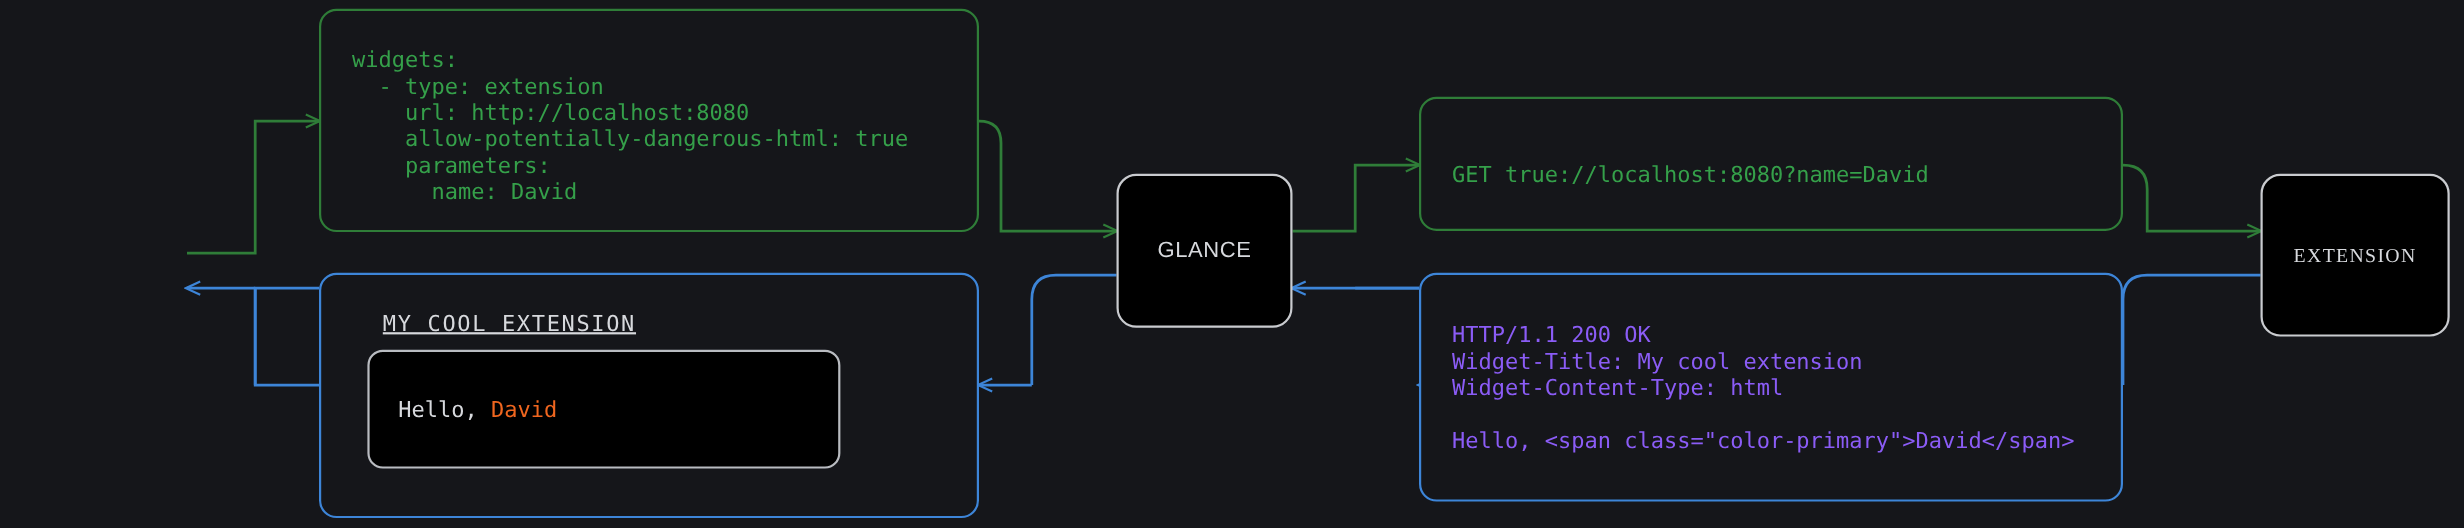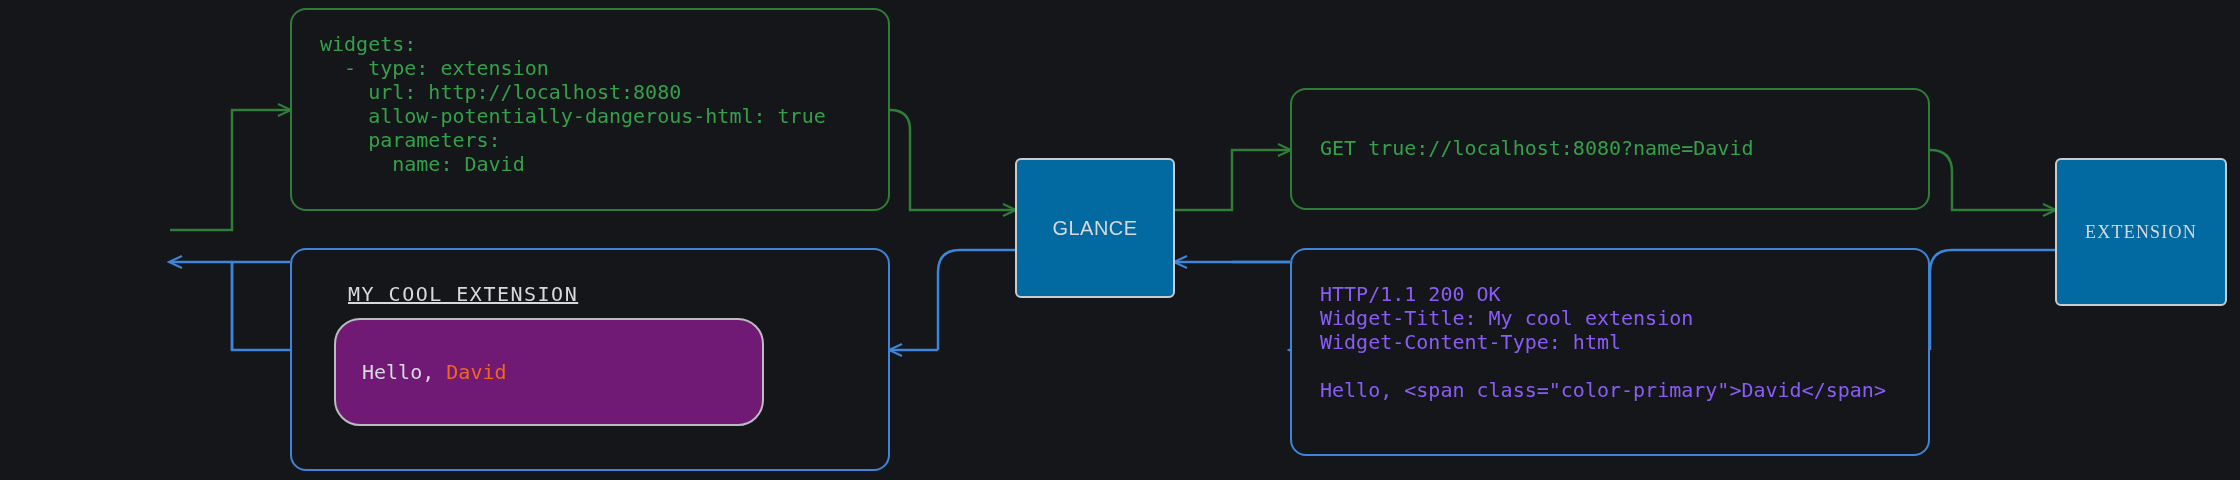--- a/index.html
+++ b/index.html
@@ -19,22 +19,22 @@
     position: absolute;
     left: 0; top: 0;
     width: 2240px;
     height: 480px;
     pointer-events: none;
   }
   .node {
     position: absolute;
     box-sizing: border-box;
     border: 2px solid #c9cbcf;
-    border-radius: 6px;
-    background: #0369a1;
+    border-radius: 18px;
+    background: #000000;
     display: flex;
     align-items: center;
     justify-content: center;
     color: #d7d9dd;
     letter-spacing: 1.2px;
   }
   .node-label {
     font-family: Liberation Serif, serif;
     font-size: 18px;
     color: #d7d9dd;
@@ -43,21 +43,21 @@
     font-family: "Liberation Sans", sans-serif;
     letter-spacing: 0.5px;
     font-size: 20px;
   }
   .codebox {
     position: absolute;
     box-sizing: border-box;
     border-radius: 16px;
     background: #15161a;
     border: 2px solid #2f7d38;
-    padding: 22px 28px;
+    padding: 32px 28px;
   }
   .codebox.blue {
     border-color: #3d85d8;
   }
   pre.code {
     margin: 0;
     font-family: "DejaVu Sans Mono", monospace;
     font-size: 20px;
     line-height: 24px;
     white-space: pre;
@@ -84,22 +84,22 @@
     text-decoration: underline;
   }
   .widget-card {
     position: absolute;
     left: 42px;
     top: 68px;
     width: 430px;
     height: 108px;
     box-sizing: border-box;
     border: 2px solid #b9bcc1;
-    border-radius: 26px;
-    background: #701a75;
+    border-radius: 14px;
+    background: #000000;
   }
   .widget-card-text {
     position: absolute;
     left: 26px;
     top: 40px;
     font-family: "DejaVu Sans Mono", monospace;
     font-size: 20px;
     color: #d7d9dd;
     white-space: pre;
   }

